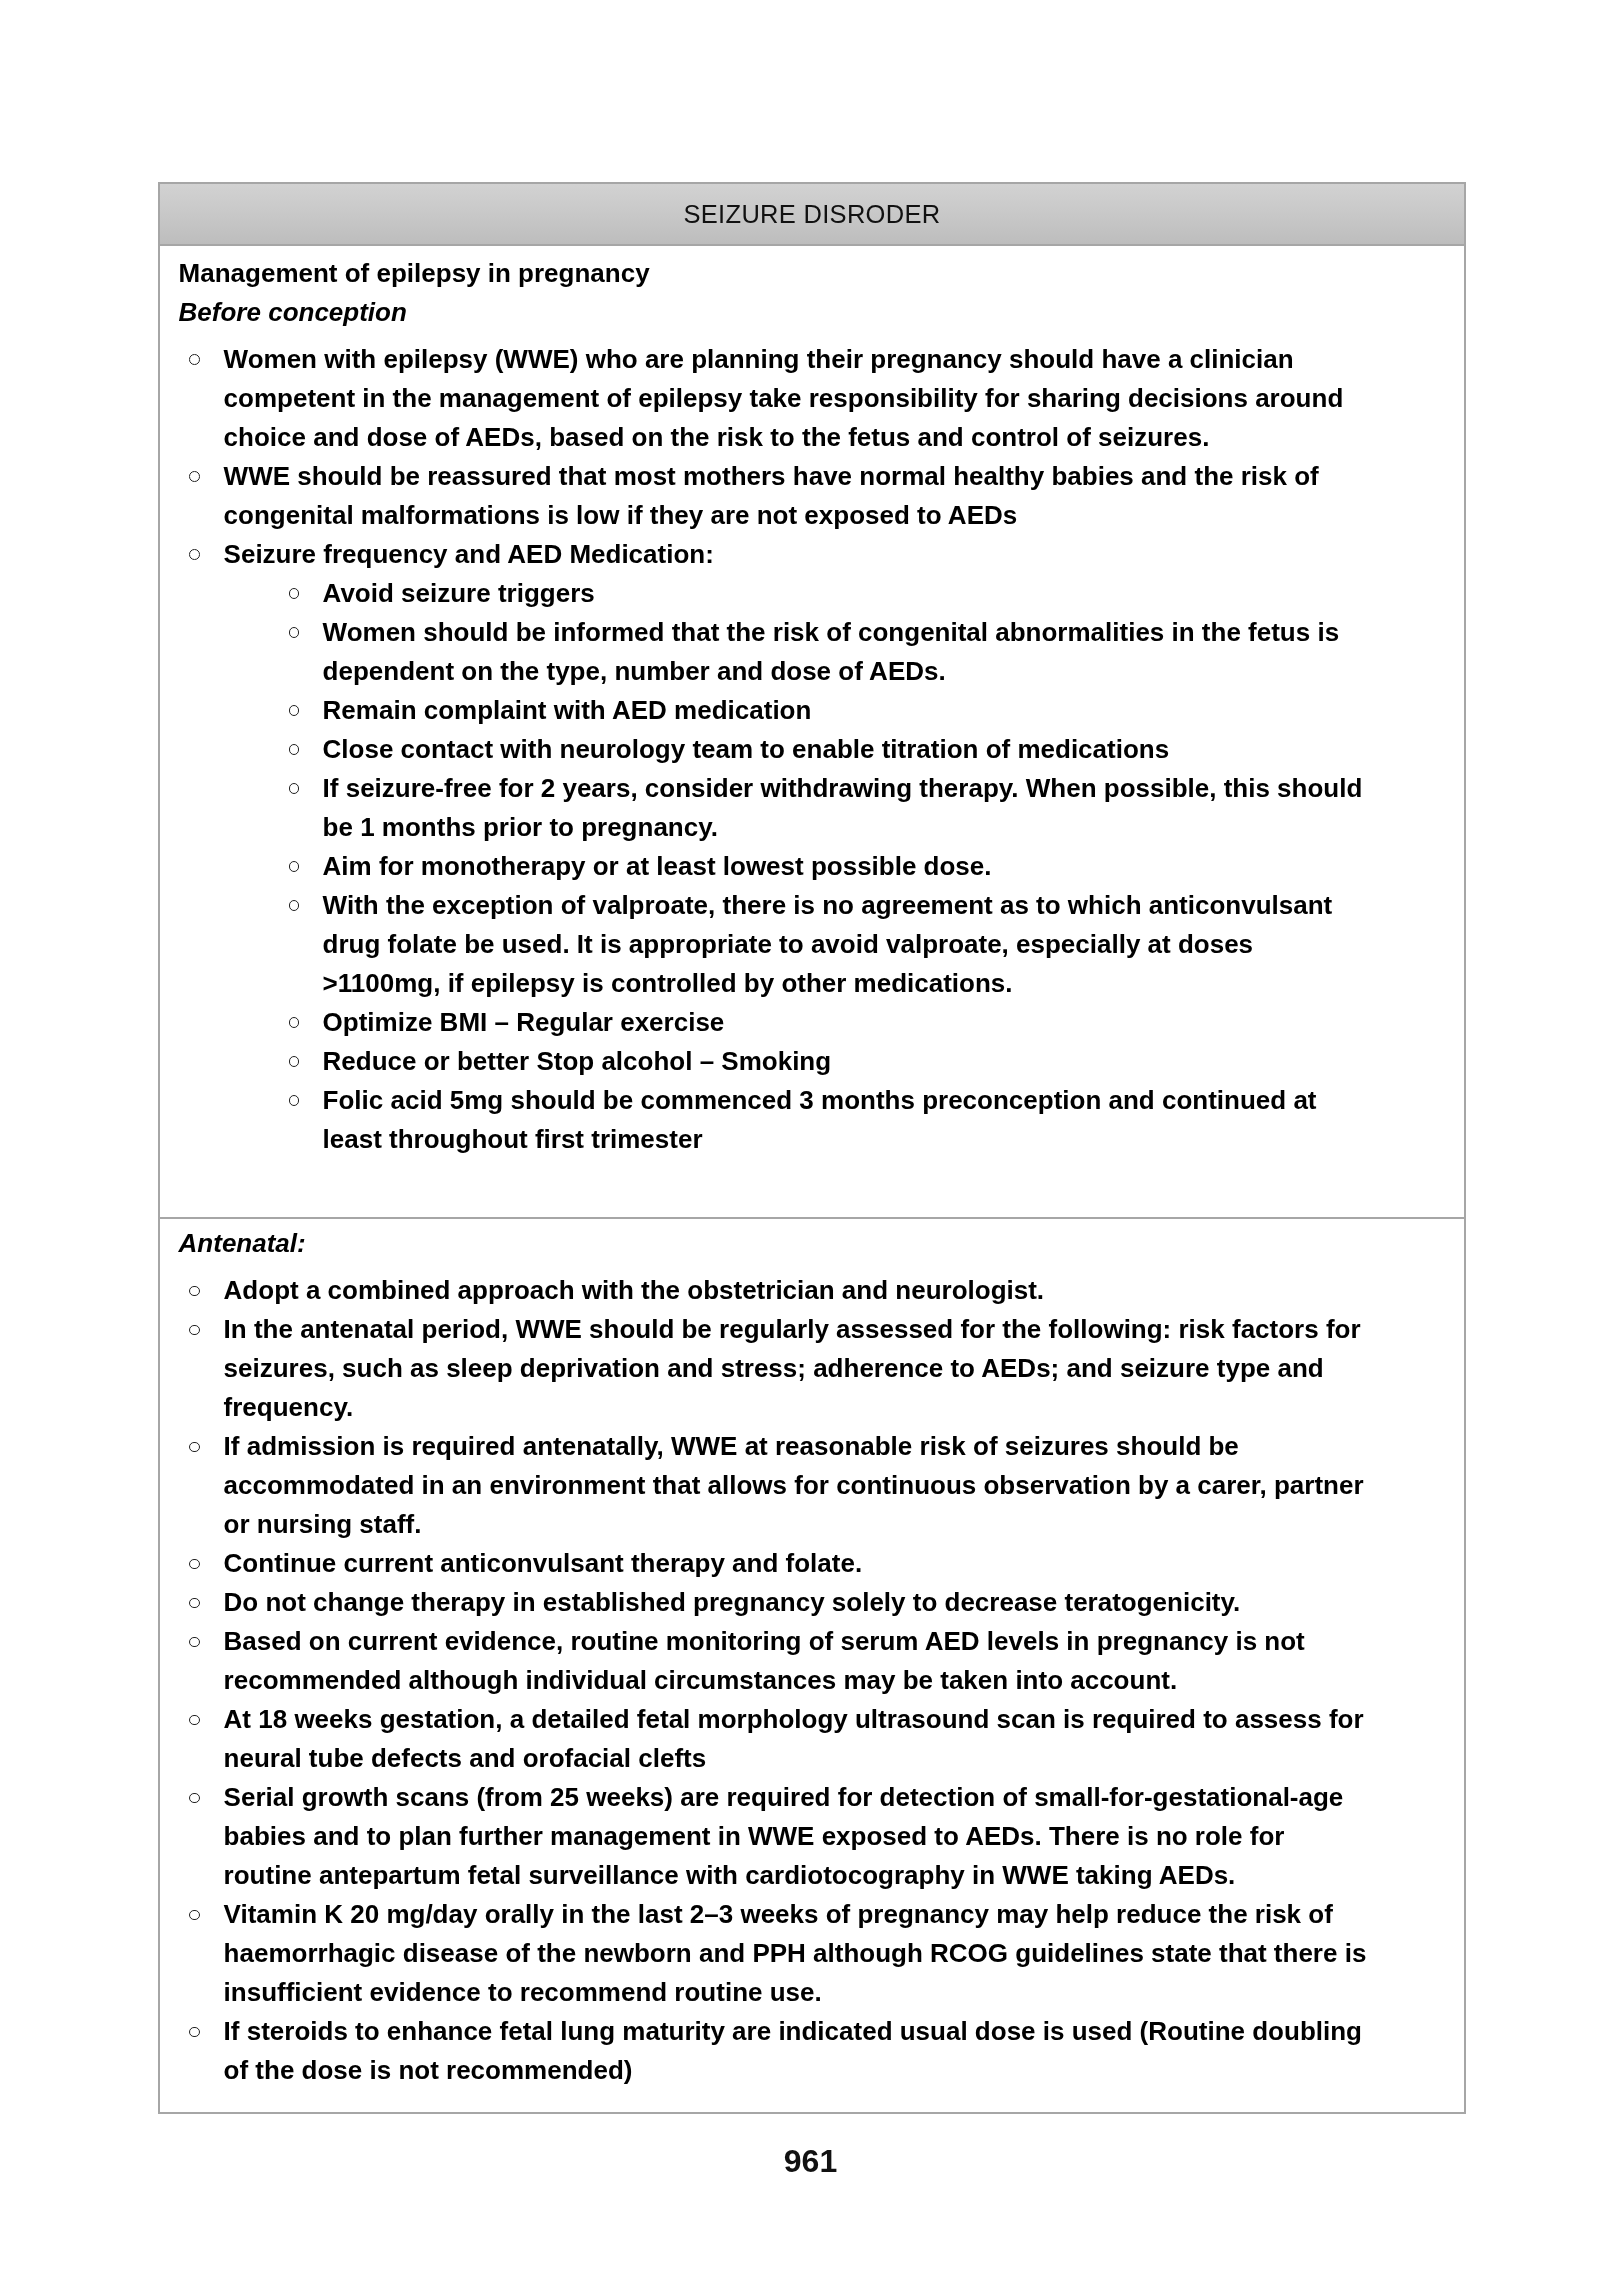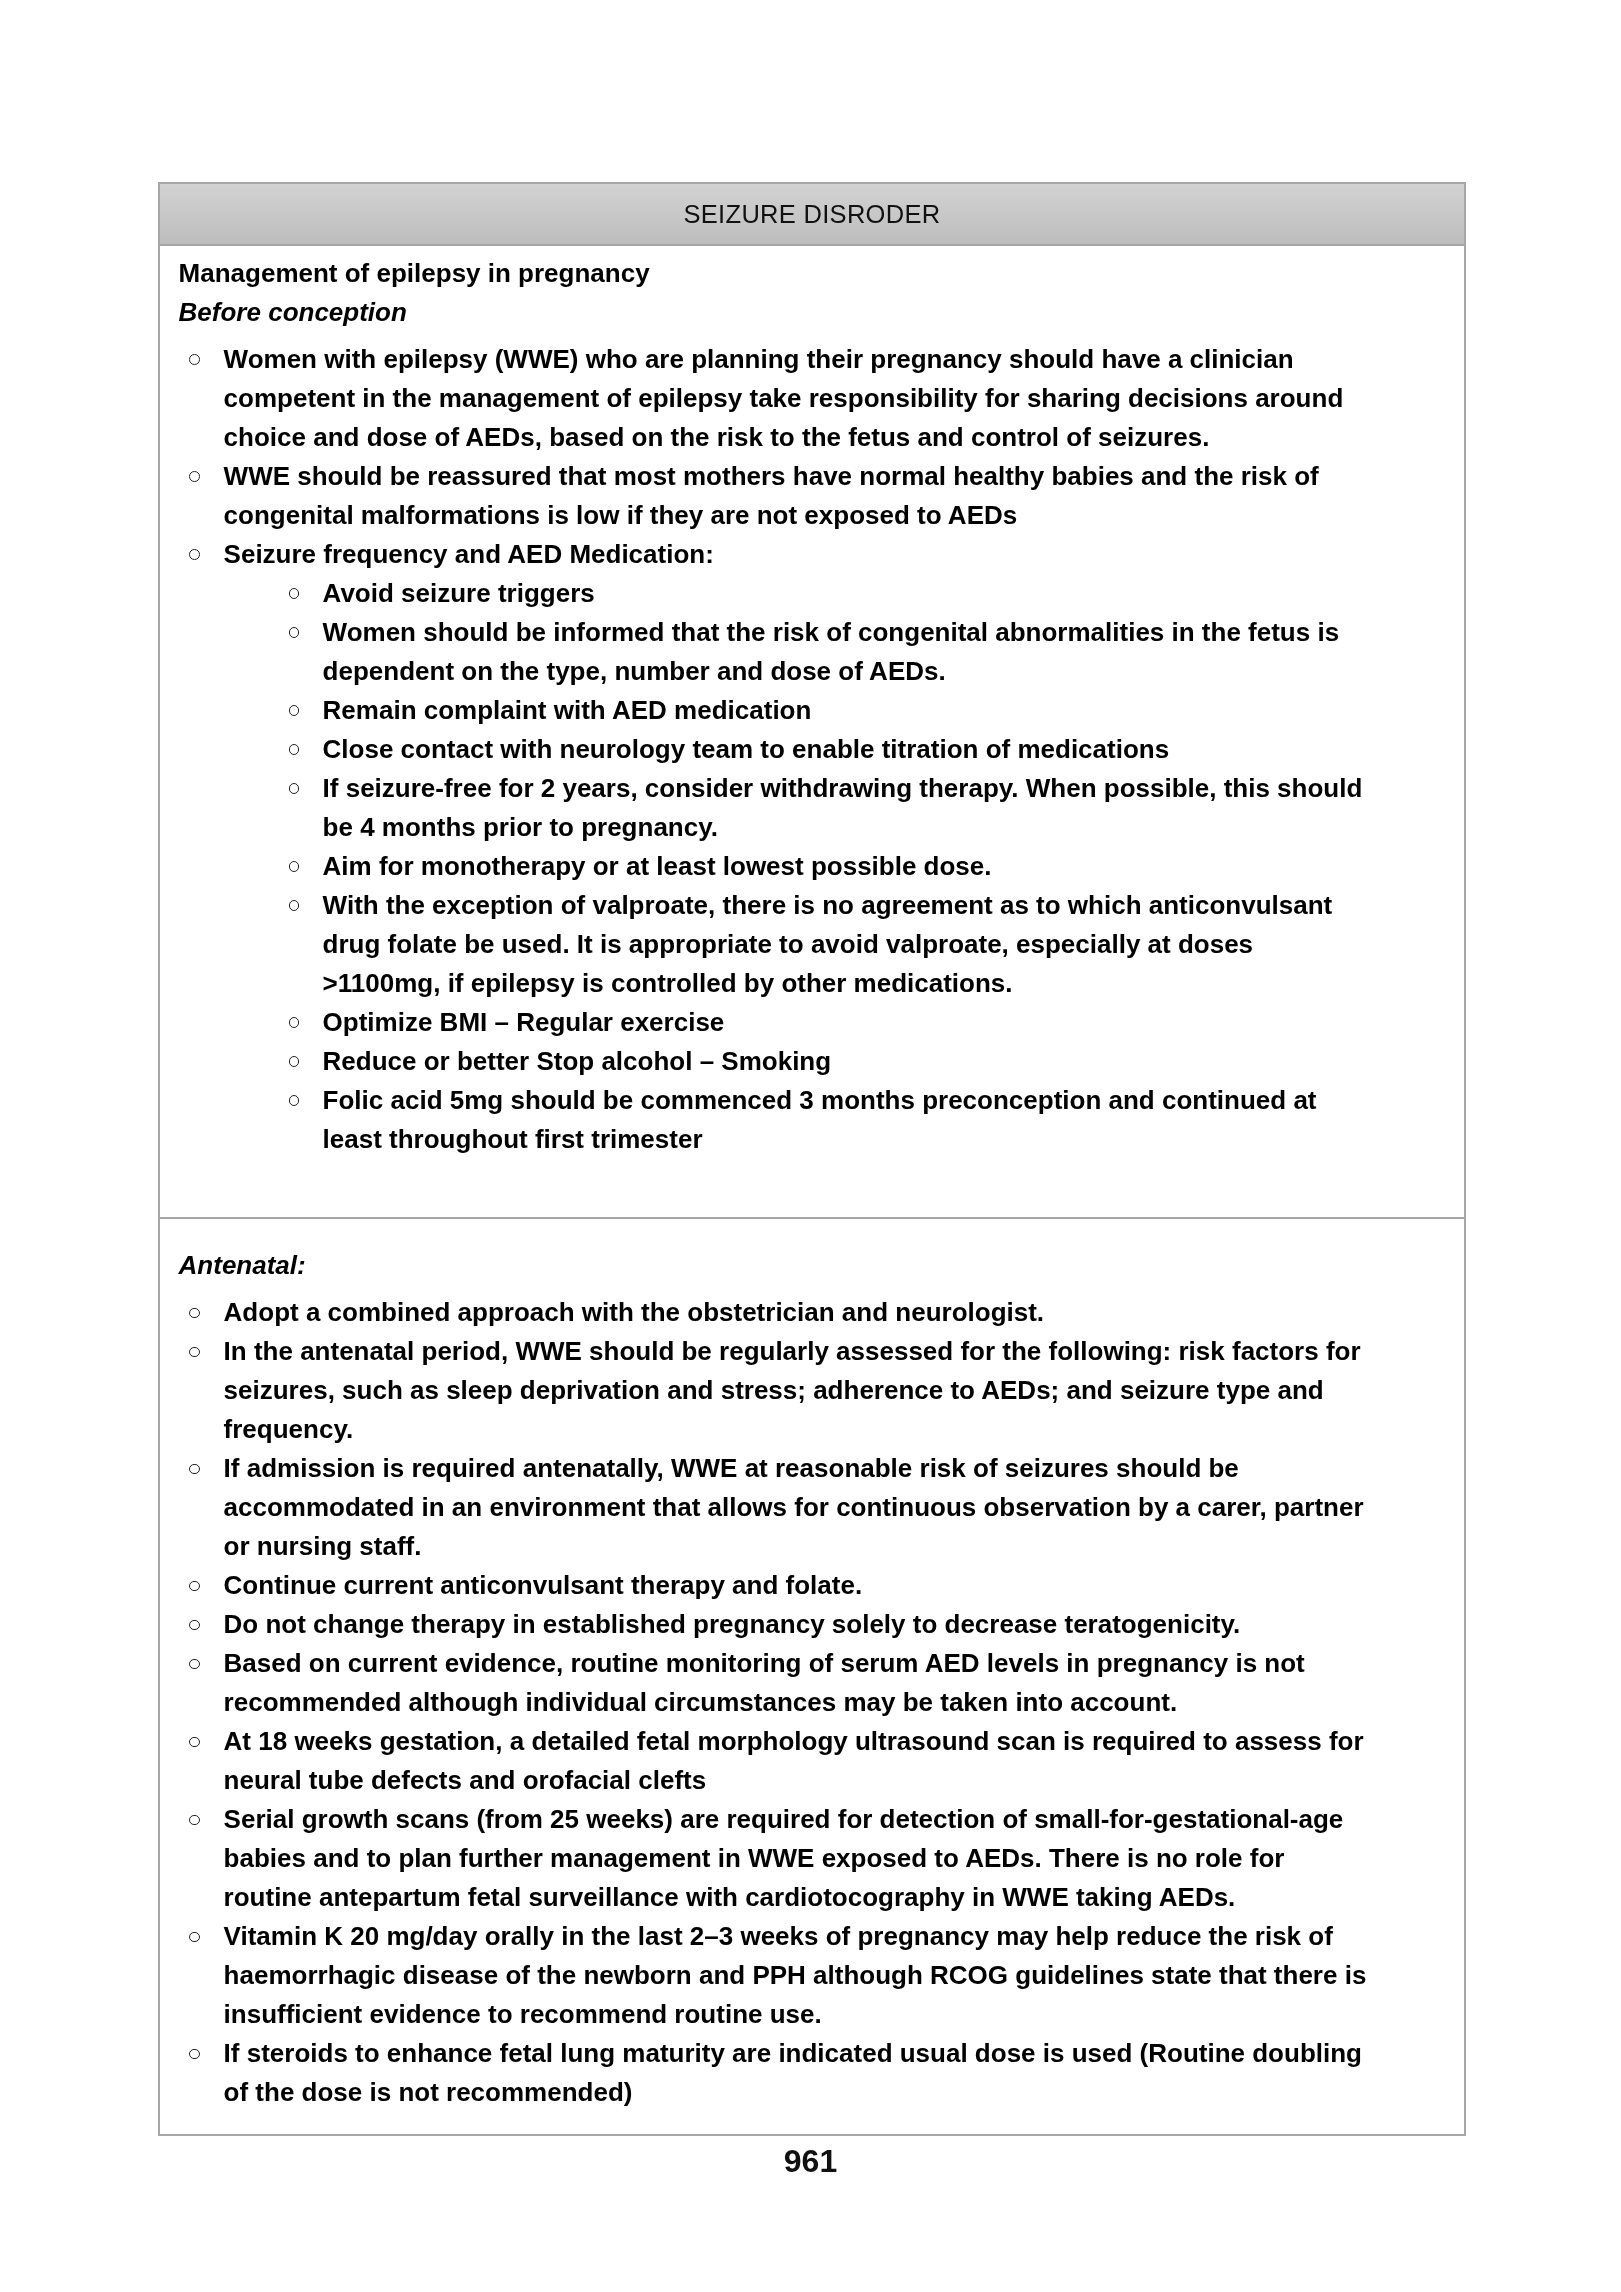--- a/index.html
+++ b/index.html
@@ -10,21 +10,21 @@
     border: 2.9px solid #a6a6a6; box-sizing: border-box;
   }
   .header-bar {
     height: 60px; line-height: 60px; text-align: center;
     background: linear-gradient(to bottom, #d2d2d2 0%, #c8c8c8 50%, #bdbdbd 100%);
     border-bottom: 2.9px solid #a6a6a6;
     font-size: 25.5px; letter-spacing: 0.3px; color: #111;
   }
   .section { padding: 7.8px 15.7px 13.7px 18.6px; box-sizing: border-box; }
   .section.s1 { height: 973px; border-bottom: 2.9px solid #a6a6a6; }
-  .section.s2 { padding-top: 27px; }
+  .section.s2 { padding-top: 5px; }
   .line { font-size: 26px; line-height: 39px; white-space: nowrap; }
   .h-bold { font-weight: bold; }
   .h-bi { font-weight: bold; font-style: italic; }
   ul { list-style: none; margin: 8px; padding: 0; font-weight: bold; }
   li { position: relative; font-size: 26px; line-height: 39px; }
   li.l1 { padding-left: 37px; }
   li.l2 { padding-left: 136px; }
   .bullet {
     position: absolute; top: 14.7px; width: 10.8px; height: 10.8px;
     border: 1.3px solid #222; border-radius: 50%; box-sizing: border-box;
@@ -75,21 +75,21 @@
           <span class="bullet"></span>
         <span class="row">Remain complaint with AED medication</span>
       </li>
       <li class="l2">
           <span class="bullet"></span>
         <span class="row">Close contact with neurology team to enable titration of medications</span>
       </li>
       <li class="l2">
           <span class="bullet"></span>
         <span class="row">If seizure-free for 2 years, consider withdrawing therapy. When possible, this should</span>
-        <span class="row">be 4 months prior to pregnancy.</span>
+        <span class="row">be 1 months prior to pregnancy.</span>
       </li>
       <li class="l2">
           <span class="bullet"></span>
         <span class="row">Aim for monotherapy or at least lowest possible dose.</span>
       </li>
       <li class="l2">
           <span class="bullet"></span>
         <span class="row">With the exception of valproate, there is no agreement as to which anticonvulsant</span>
         <span class="row"><span>drug folate be used. It is appropriate to </span><b>avoid valproate</b><span>, especially at doses</span></span>
         <span class="row">&gt;1100mg, if epilepsy is controlled by other medications.</span>

